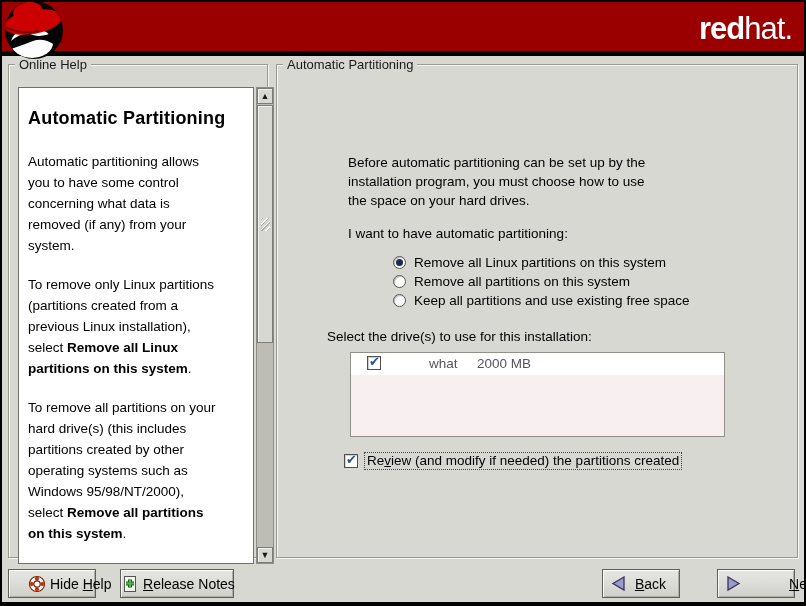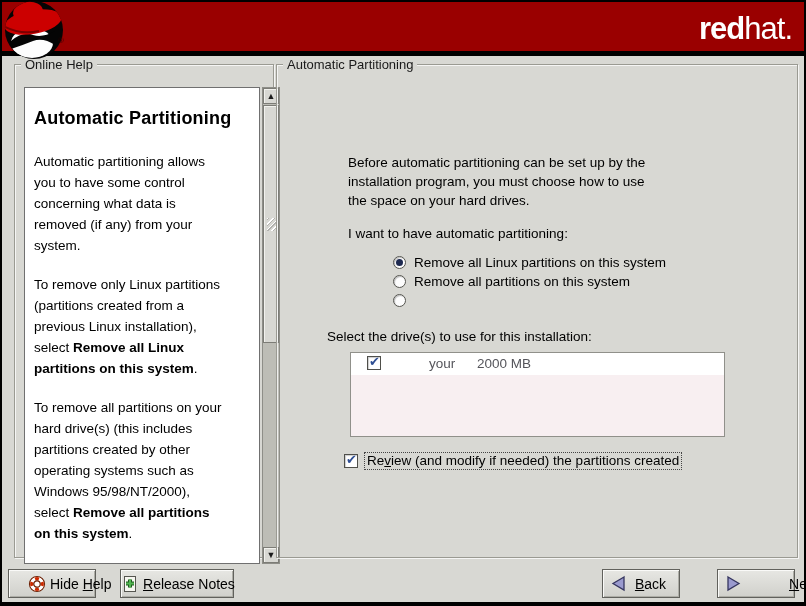--- a/index.html
+++ b/index.html
@@ -13,21 +13,21 @@
   .reg-mark { position:absolute; left:58px; top:36px; z-index:4; font-size:8px; color:#260000; }
   .wordmark { position:absolute; right:12px; top:9px; z-index:3; color:#fff; font-size:31px; letter-spacing:-1px; }
   .wordmark .bold { font-weight:bold; }
 
   
   .content { position:absolute; left:2px; top:56px; right:2px; bottom:4px; background:#d8d8d3; }
 
   .frame { position:absolute; border:1px solid #9a9a92; box-shadow:inset 1px 1px 0 rgba(255,255,255,.75), 1px 1px 0 rgba(255,255,255,.75); }
   .frame-label { position:absolute; top:-8px; left:6px; background:#d8d8d3; padding:0 4px; font-size:13px; color:#1a1a1a; white-space:nowrap; }
 
-  .frame-help  { left:12px;   top:8px; width:260px; height:494px; }
+  .frame-help  { left:6px;   top:8px; width:260px; height:494px; }
   .frame-main  { left:274px; top:8px; width:522px; height:494px; }
 
   
   .help-viewport { position:absolute; left:9px; top:22px; width:236px; height:477px; background:#fff; border:1px solid #707070; overflow:hidden; }
   .help-inner { padding:20px 2px 0 9px; }
   .help-title { font-size:18px; font-weight:bold; color:#000; margin-bottom:22px; letter-spacing:.2px; }
   .help-p { font-size:13.5px; line-height:21px; color:#000; white-space:pre-line; margin-bottom:18px; }
   .help-p b { white-space:pre-line; }
 
   
@@ -151,29 +151,30 @@
       <div class="radio-row">
         <span class="radio selected"></span>
         <span class="radio-label">Remove all Linux partitions on this system</span>
       </div>
       <div class="radio-row">
         <span class="radio"></span>
         <span class="radio-label">Remove all partitions on this system</span>
       </div>
       <div class="radio-row">
         <span class="radio"></span>
+        <span class="radio-label">Keep all partitions and use existing free space</span>
       </div>
     </div>
 
     <div class="main-text drives-label">Select the drive(s) to use for this installation:</div>
 
     <div class="listbox">
       <div class="drive-row">
         <span class="checkbox drive-check checked"></span>
-        <span class="drive-name">your</span>
+        <span class="drive-name">what</span>
         <span class="drive-size">2000 MB</span>
       </div>
     </div>
 
     <div class="review-row">
       <span class="checkbox review-check checked"></span>
       <span class="review-label"><span>Re</span><span class="u">v</span><span>iew (and modify if needed) the partitions created</span></span>
     </div>
 
     <div class="btn btn-hide-help">

